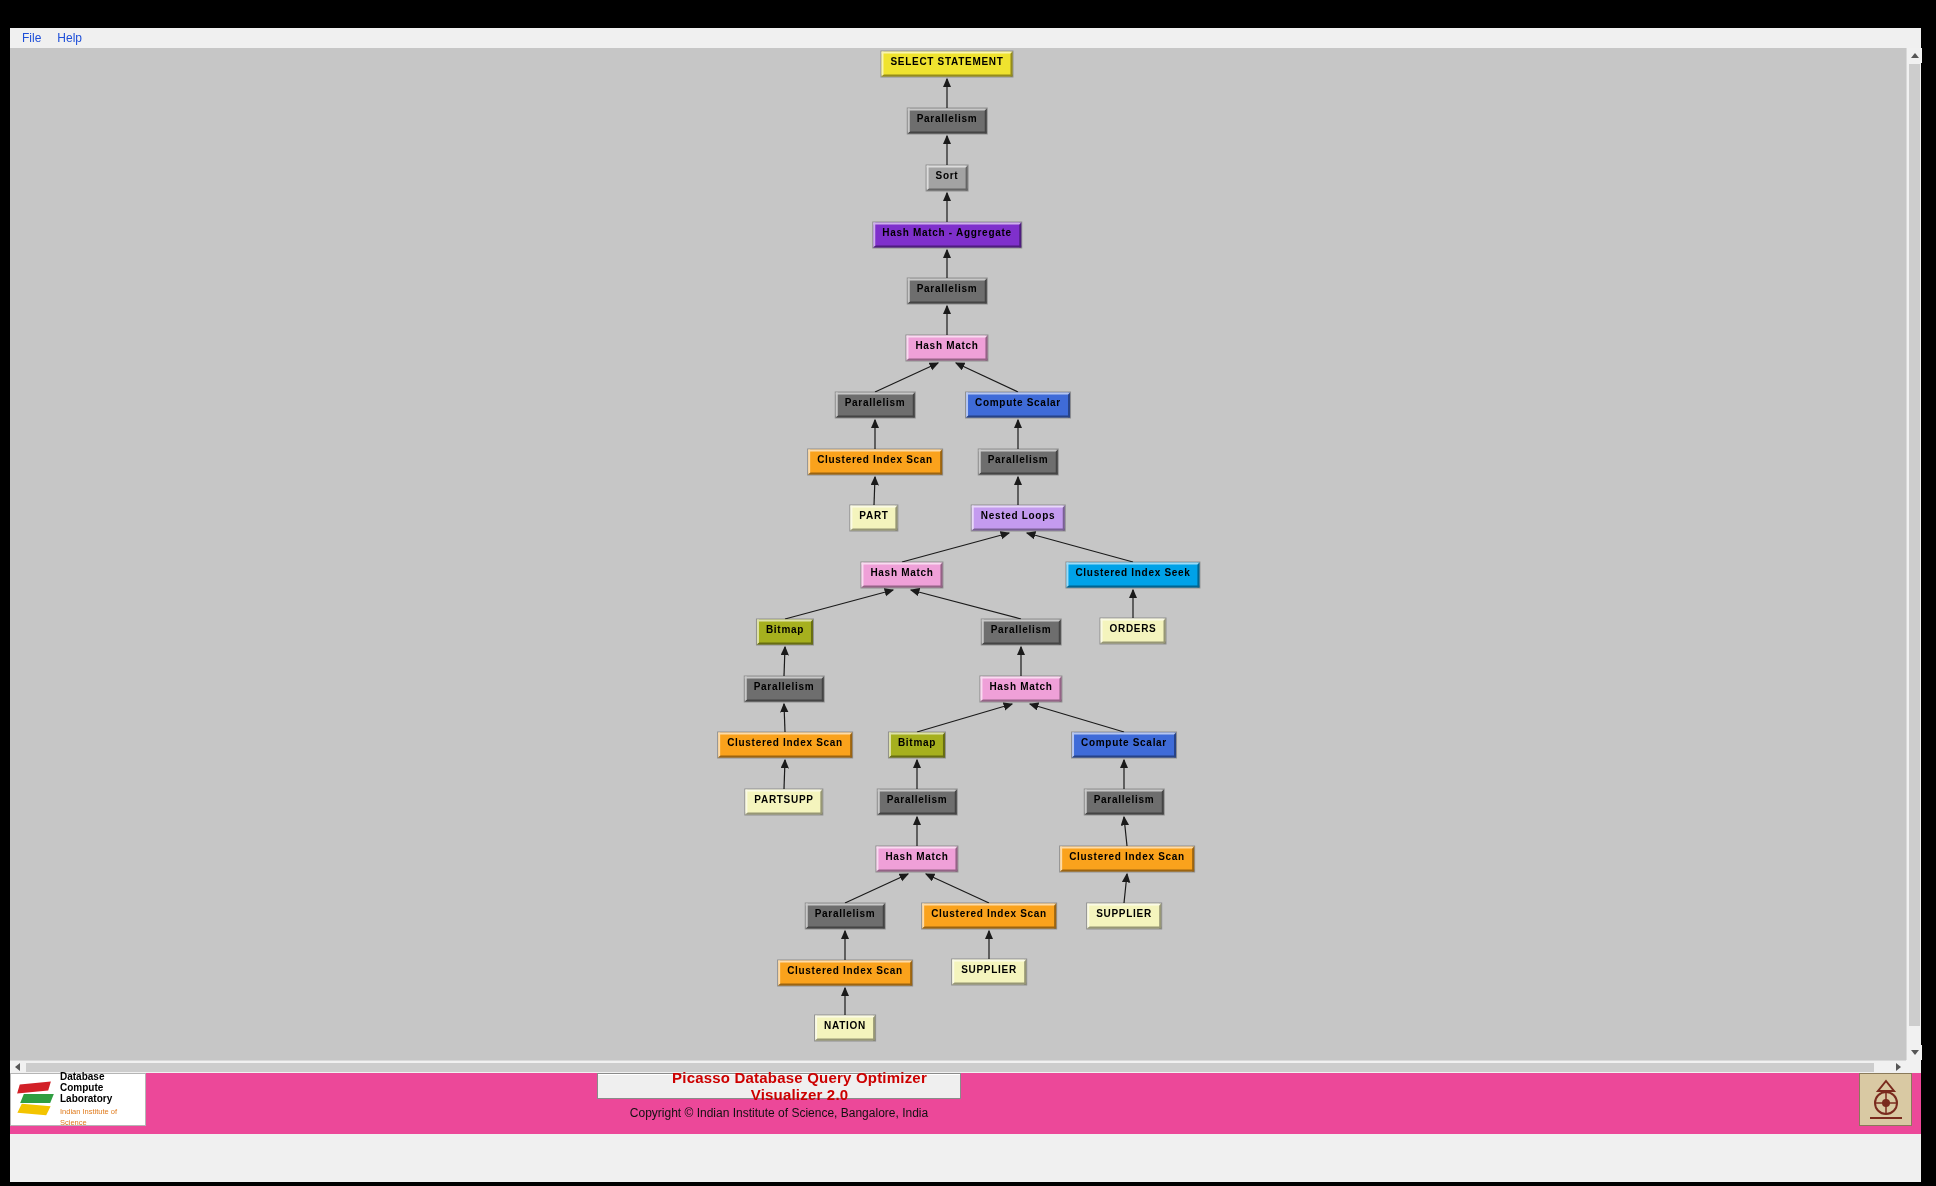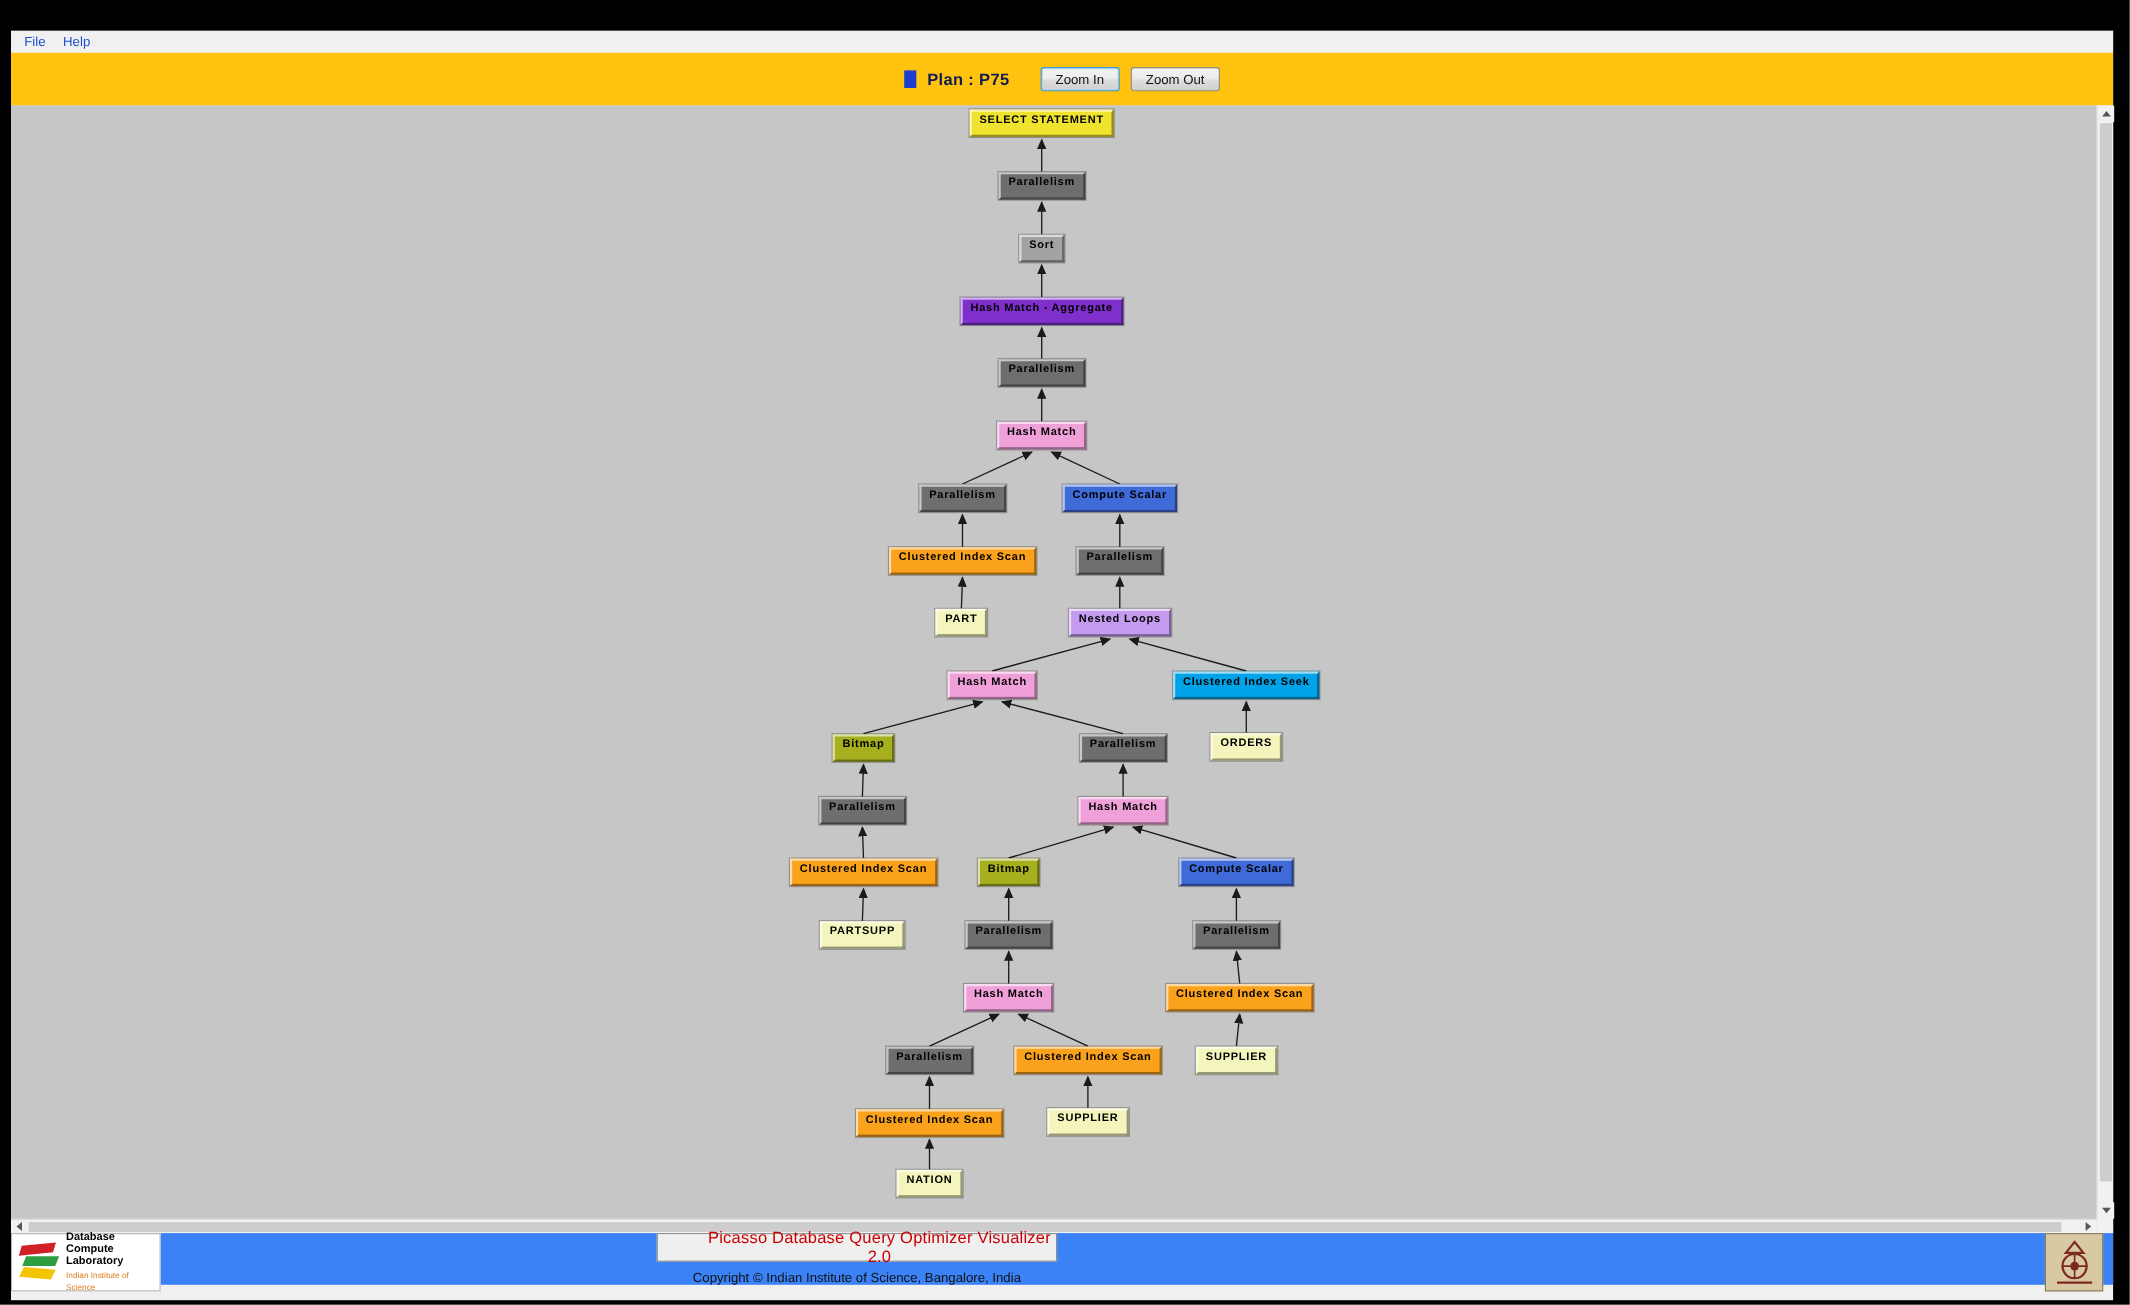--- a/index.html
+++ b/index.html
@@ -82,64 +82,58 @@
   .vscroll .sb-up { top:0; } .vscroll .sb-down { bottom:0; }
   .hscroll .sb-btn { width:15px; height:12px; top:0; }
   .hscroll .sb-left { left:0; } .hscroll .sb-right { right:0; }
   .vthumb { position:absolute; left:2px; top:16px; width:11px; height:962px; background:#cdcdcd; }
   .hthumb { position:absolute; top:2px; left:16px; width:1848px; height:9px; background:#cdcdcd; }
   .tri-up   { width:0;height:0;border-left:4px solid transparent;border-right:4px solid transparent;border-bottom:5px solid #565656; }
   .tri-down { width:0;height:0;border-left:4px solid transparent;border-right:4px solid transparent;border-top:5px solid #565656; }
   .tri-left { width:0;height:0;border-top:4px solid transparent;border-bottom:4px solid transparent;border-right:5px solid #565656; }
   .tri-right{ width:0;height:0;border-top:4px solid transparent;border-bottom:4px solid transparent;border-left:5px solid #565656; }
   
-  .footer { position:relative; height:47px; background:#3b82f6; }
+  .footer { position:relative; height:61px; background:#ec4899; }
   .dsl-box {
     position:absolute; left:0; top:0; width:136px; height:53px;
     background:#fff; border:1px solid #b5b5b5;
     display:flex; align-items:center; padding:3px 5px; gap:6px;
   }
   .dsl-glyph { position:relative; width:38px; height:40px; flex:none; }
   .dsl-glyph i { position:absolute; display:block; width:30px; height:9px; }
   .dsl-glyph .g1 { top:3px;  left:3px; background:#d22027; transform:skewX(-22deg) rotate(-6deg); }
   .dsl-glyph .g2 { top:14px; left:6px; background:#2f9e41; transform:skewX(-22deg); }
   .dsl-glyph .g3 { top:25px; left:3px; background:#f3c400; transform:skewX(-22deg) rotate(5deg); }
   .dsl-text { line-height:11px; }
   .dsl-text .big { font-size:10px; font-weight:bold; color:#000; }
   .dsl-text .sub { font-size:7.5px; color:#e07c1e; margin-top:2px; }
   .title-col { position:absolute; left:587px; top:0; width:364px; text-align:center; }
   .title-box {
     border:1px solid #8a8a8a; background:#efefef;
     height:26px; display:flex; align-items:center; justify-content:center;
     box-shadow:inset 0 1px 0 #fff;
   }
-  .title-box span { font-size:15px; font-weight:normal; color:#cc0000; letter-spacing:.2px;padding-left:41px; }
+  .title-box span { font-size:15px; font-weight:bold; color:#cc0000; letter-spacing:.2px;padding-left:41px; }
   .copyright { margin-top:7px; font-size:12px; color:#111; }
   .emblem {
     position:absolute; left:1849px; top:0; width:53px; height:53px;
     background:#d9c9a3; border:1px solid #8a7a5a;
     display:flex; align-items:center; justify-content:center;
   }
 </style>
 </head>
 <body>
 
 <div class="app">
 
   <div class="menubar">
     <span class="menu-item">File</span>
     <span class="menu-item">Help</span>
   </div>
 
-  <div class="toolbar" style="background: rgb(255, 194, 14);">
-    <span class="plan-swatch" style="background: rgb(28, 62, 204);"></span>
-    <span class="plan-label">Plan : P75</span>
-    <button class="btn focused">Zoom In</button>
-    <button class="btn">Zoom Out</button>
-  </div>
 
   <div class="viewport">
     <div class="canvas" id="plan-canvas">
       <svg id="edges-svg" width="1896" height="1012">
         <defs>
           <marker id="arrowhead" markerWidth="9" markerHeight="8" refX="7" refY="3.5" orient="auto">
             <path d="M0,0 L8,3.5 L0,7 Z" fill="#1a1a1a"></path>
           </marker>
         </defs>
       <line x1="937" y1="60" x2="937" y2="31" class="edge" marker-end="url(#arrowhead)"></line>

